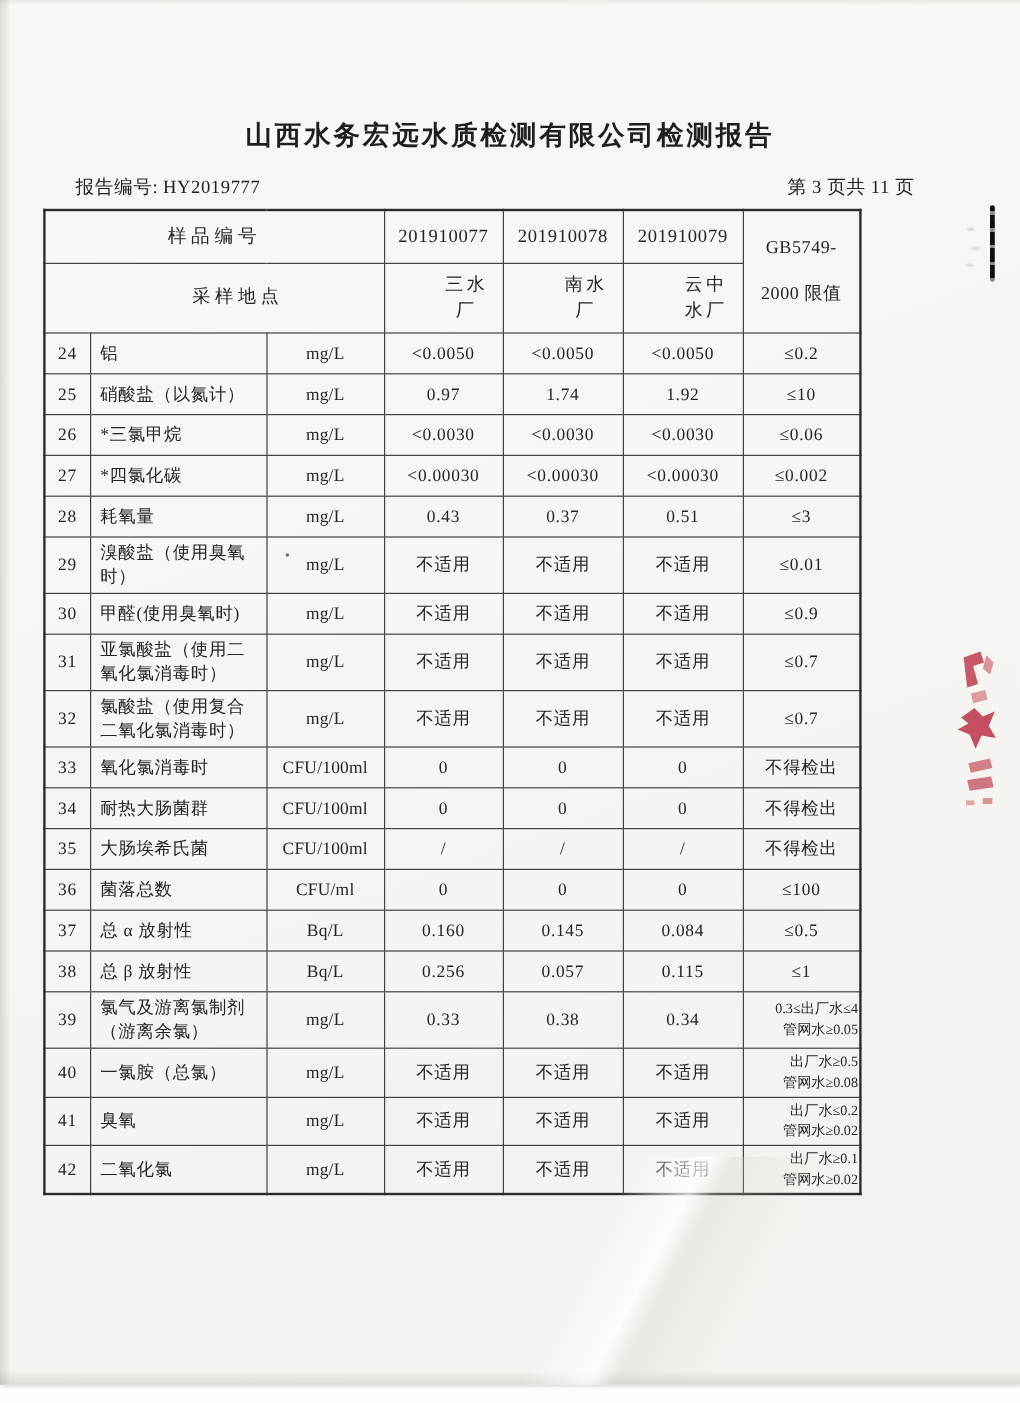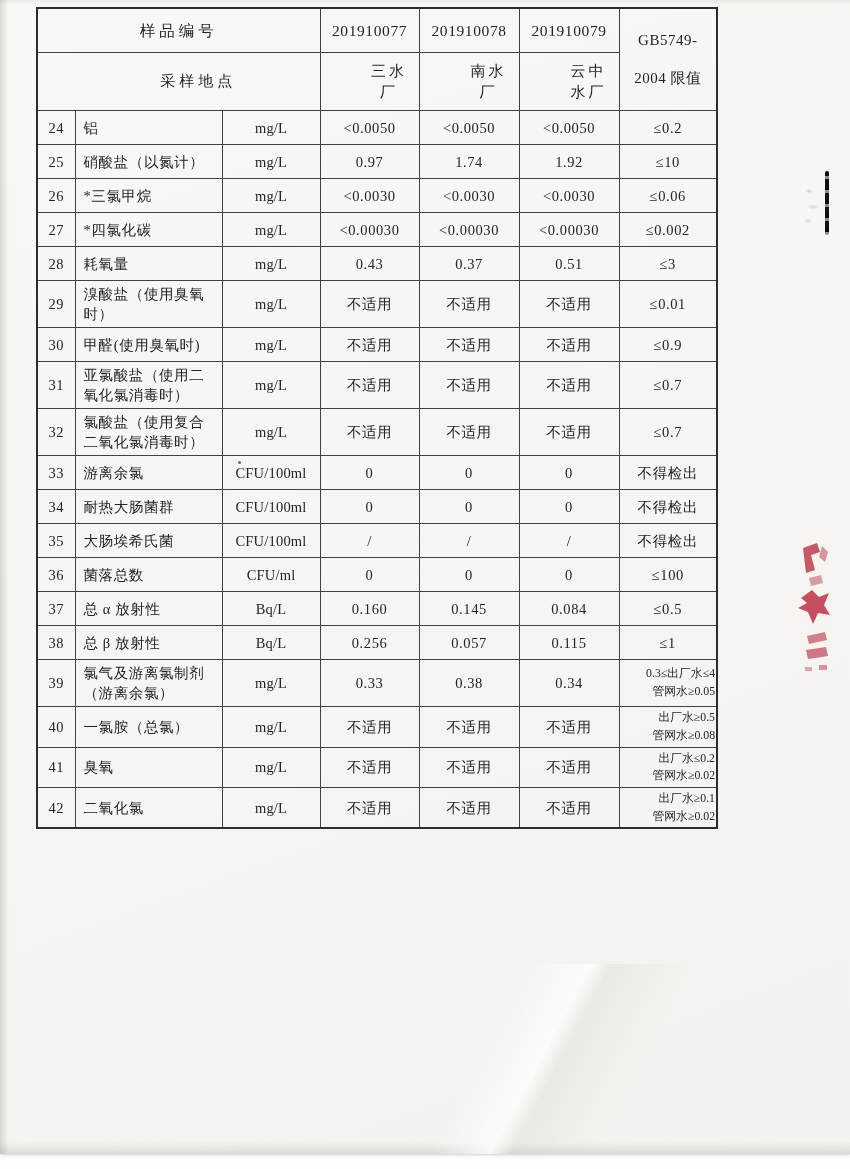--- a/index.html
+++ b/index.html
@@ -66,42 +66,49 @@
   }
   .stamp{position:absolute;left:795px;top:540px;filter:blur(.5px);}
 </style>
 </head>
 <body>
 
 <div class="stage">
   <div class="paper">
     <div class="fold"></div>
 
-
+    <h1 class="title">山西水务宏远水质检测有限公司检测报告</h1>
+
+    <div class="meta">
+      <div class="meta-left">
+        <span>报告编号:</span><span>HY2019777</span>
+      </div>
+      <div class="meta-right">第 3 页共 11 页</div>
+    </div>
 
     <table class="results">
       <colgroup>
         <col class="c0">
           <col class="c1">
           <col class="c2">
           <col class="c3">
           <col class="c4">
           <col class="c5">
           <col class="c6">
       </colgroup>
       <thead>
         <tr class="h1">
           <td colspan="3" class="head-label">样品编号</td>
           <td>201910077</td>
           <td>201910078</td>
           <td>201910079</td>
           <td rowspan="2" class="gb-cell">
             <div class="gb-inner">
               <span>GB5749-</span>
-              <span>2004 限值</span>
+              <span>2000 限值</span>
             </div>
           </td>
         </tr>
         <tr class="h2">
           <td colspan="3" class="head-label">采样地点</td>
           <td class="loc">三水厂</td>
           <td class="loc">南水厂</td>
           <td class="loc">云中水厂</td>
         </tr>
       </thead>
@@ -185,21 +192,21 @@
             <td class="name-cell">氯酸盐（使用复合
 二氧化氯消毒时）</td>
             <td class="unit-cell">mg/L</td>
             <td class="val-cell">不适用</td>
             <td class="val-cell">不适用</td>
             <td class="val-cell">不适用</td>
             <td class="limit-cell">≤0.7</td>
           </tr>
           <tr>
             <td class="num-cell">33</td>
-            <td class="name-cell">游离余氯</td>
+            <td class="name-cell">氧化氯消毒时</td>
             <td class="unit-cell">CFU/100ml</td>
             <td class="val-cell">0</td>
             <td class="val-cell">0</td>
             <td class="val-cell">0</td>
             <td class="limit-cell">不得检出</td>
           </tr>
           <tr>
             <td class="num-cell">34</td>
             <td class="name-cell">耐热大肠菌群</td>
             <td class="unit-cell">CFU/100ml</td>

